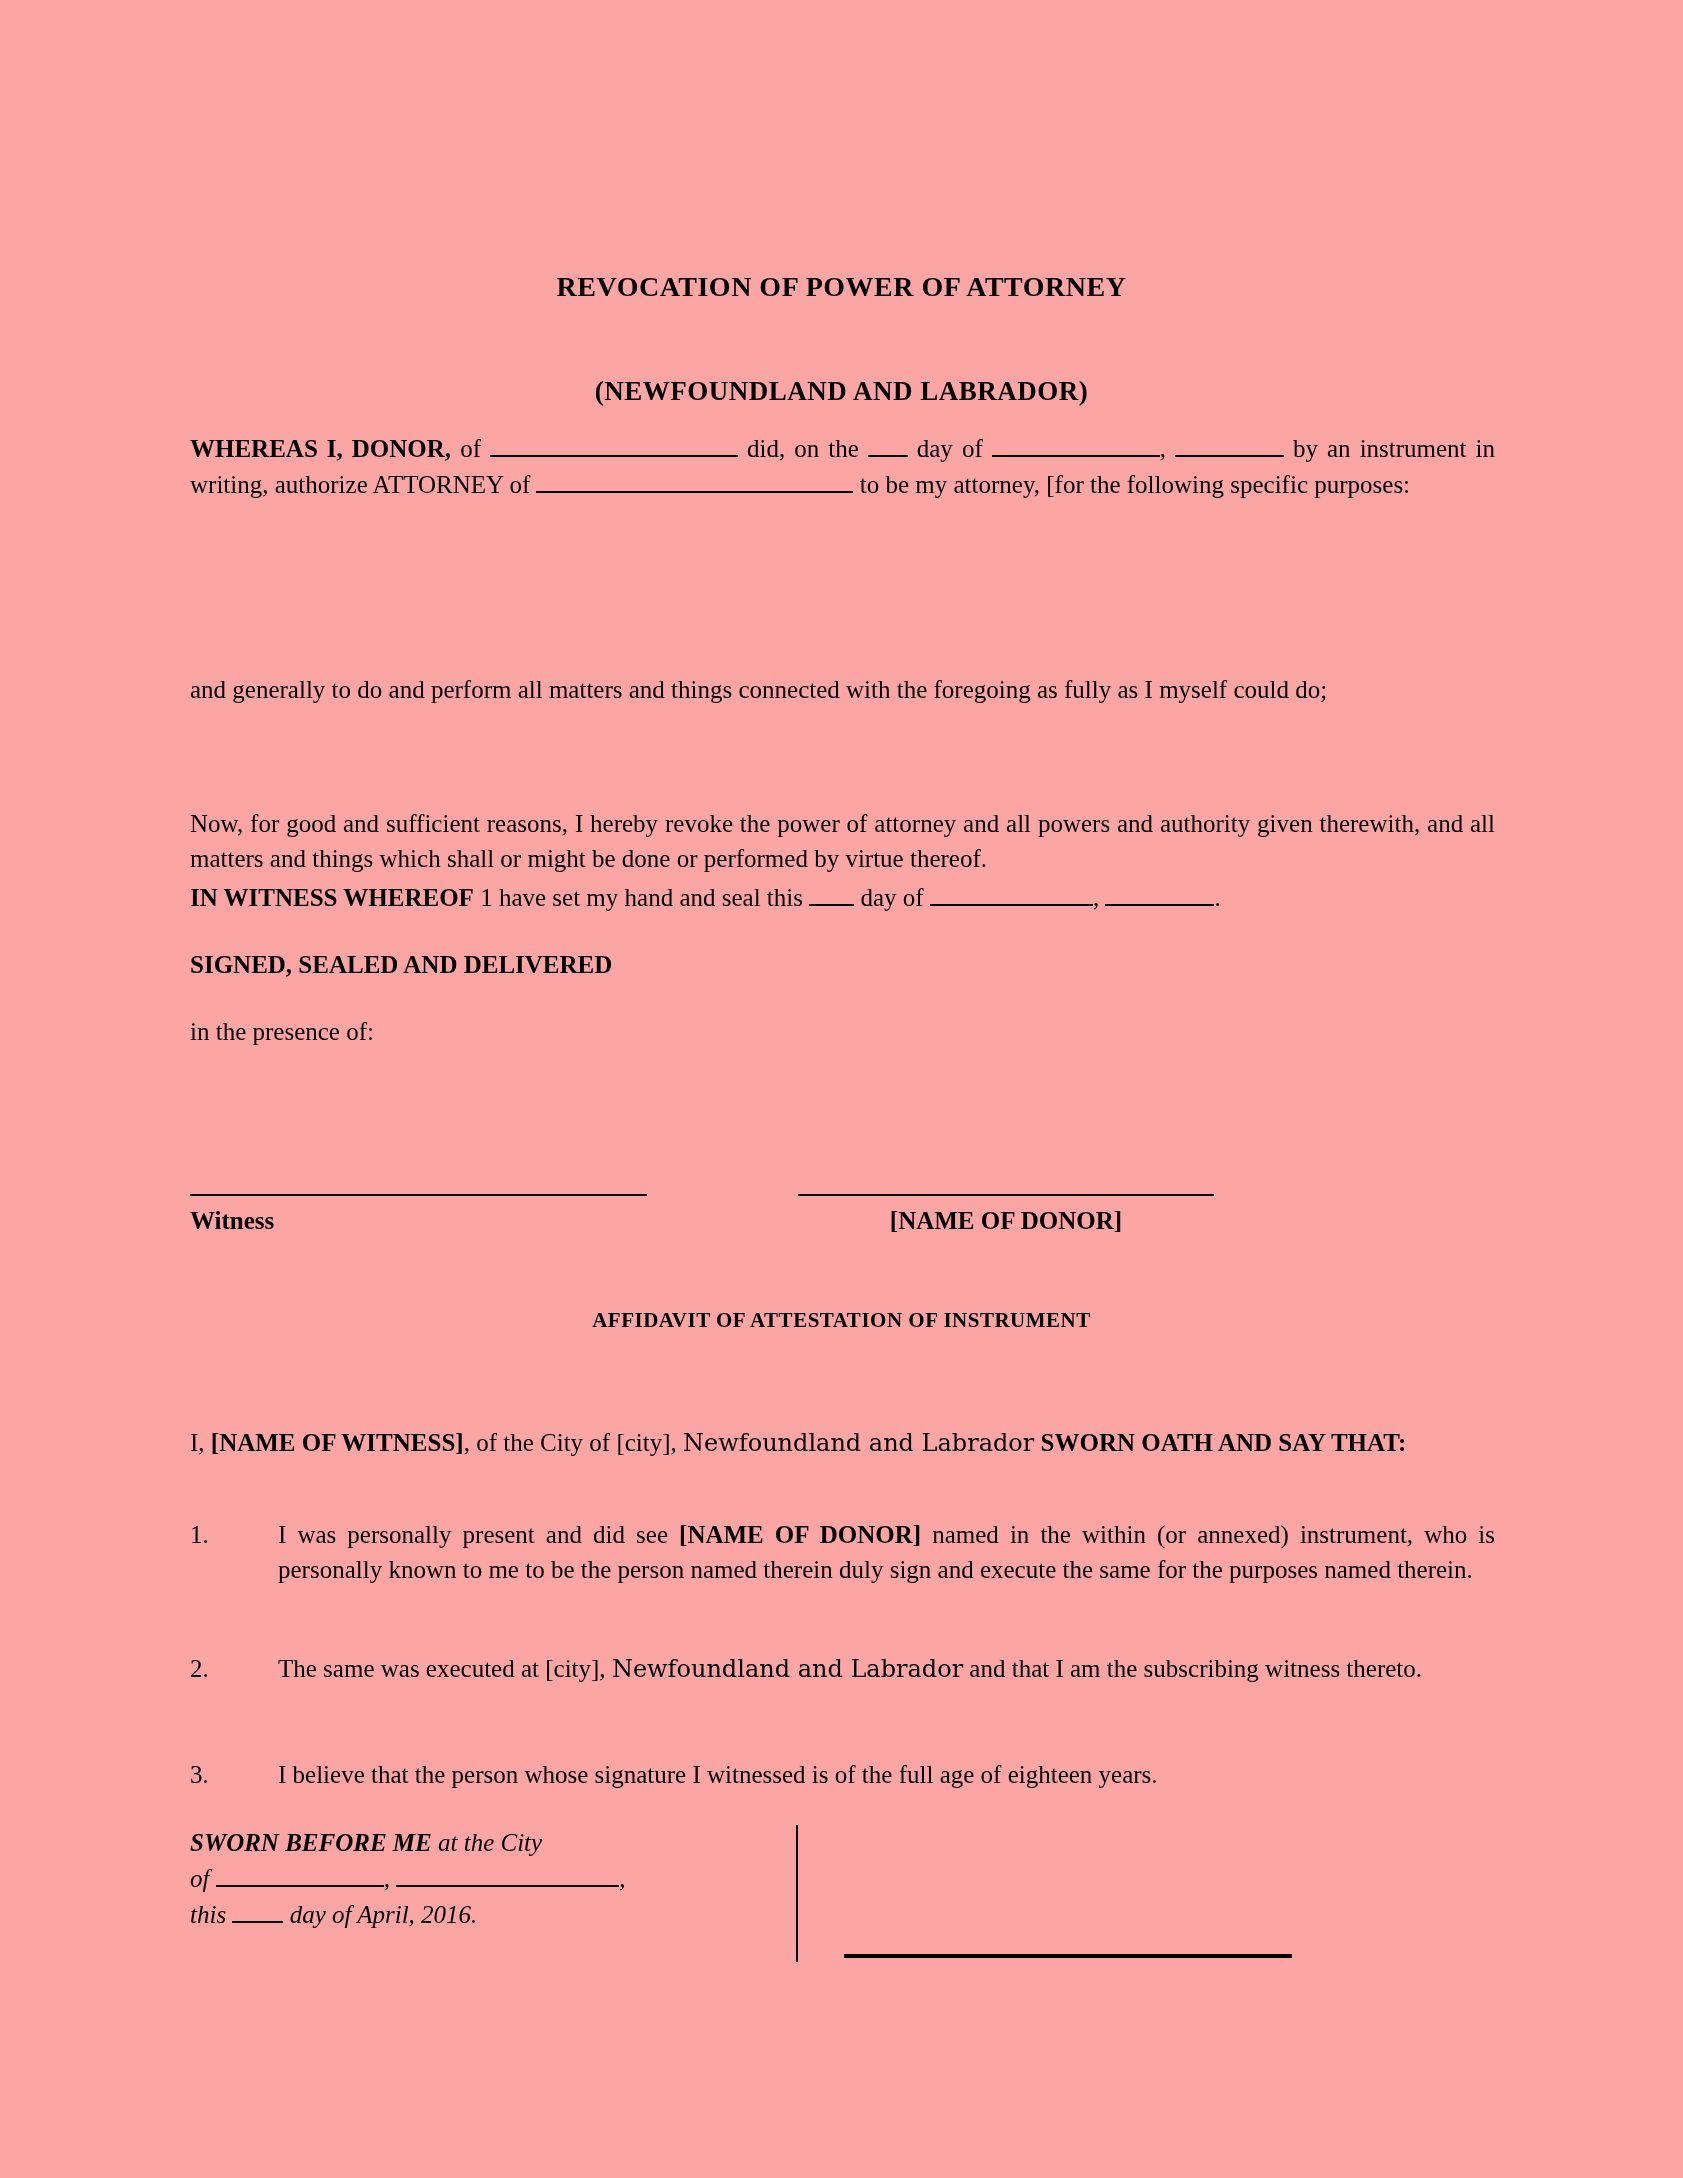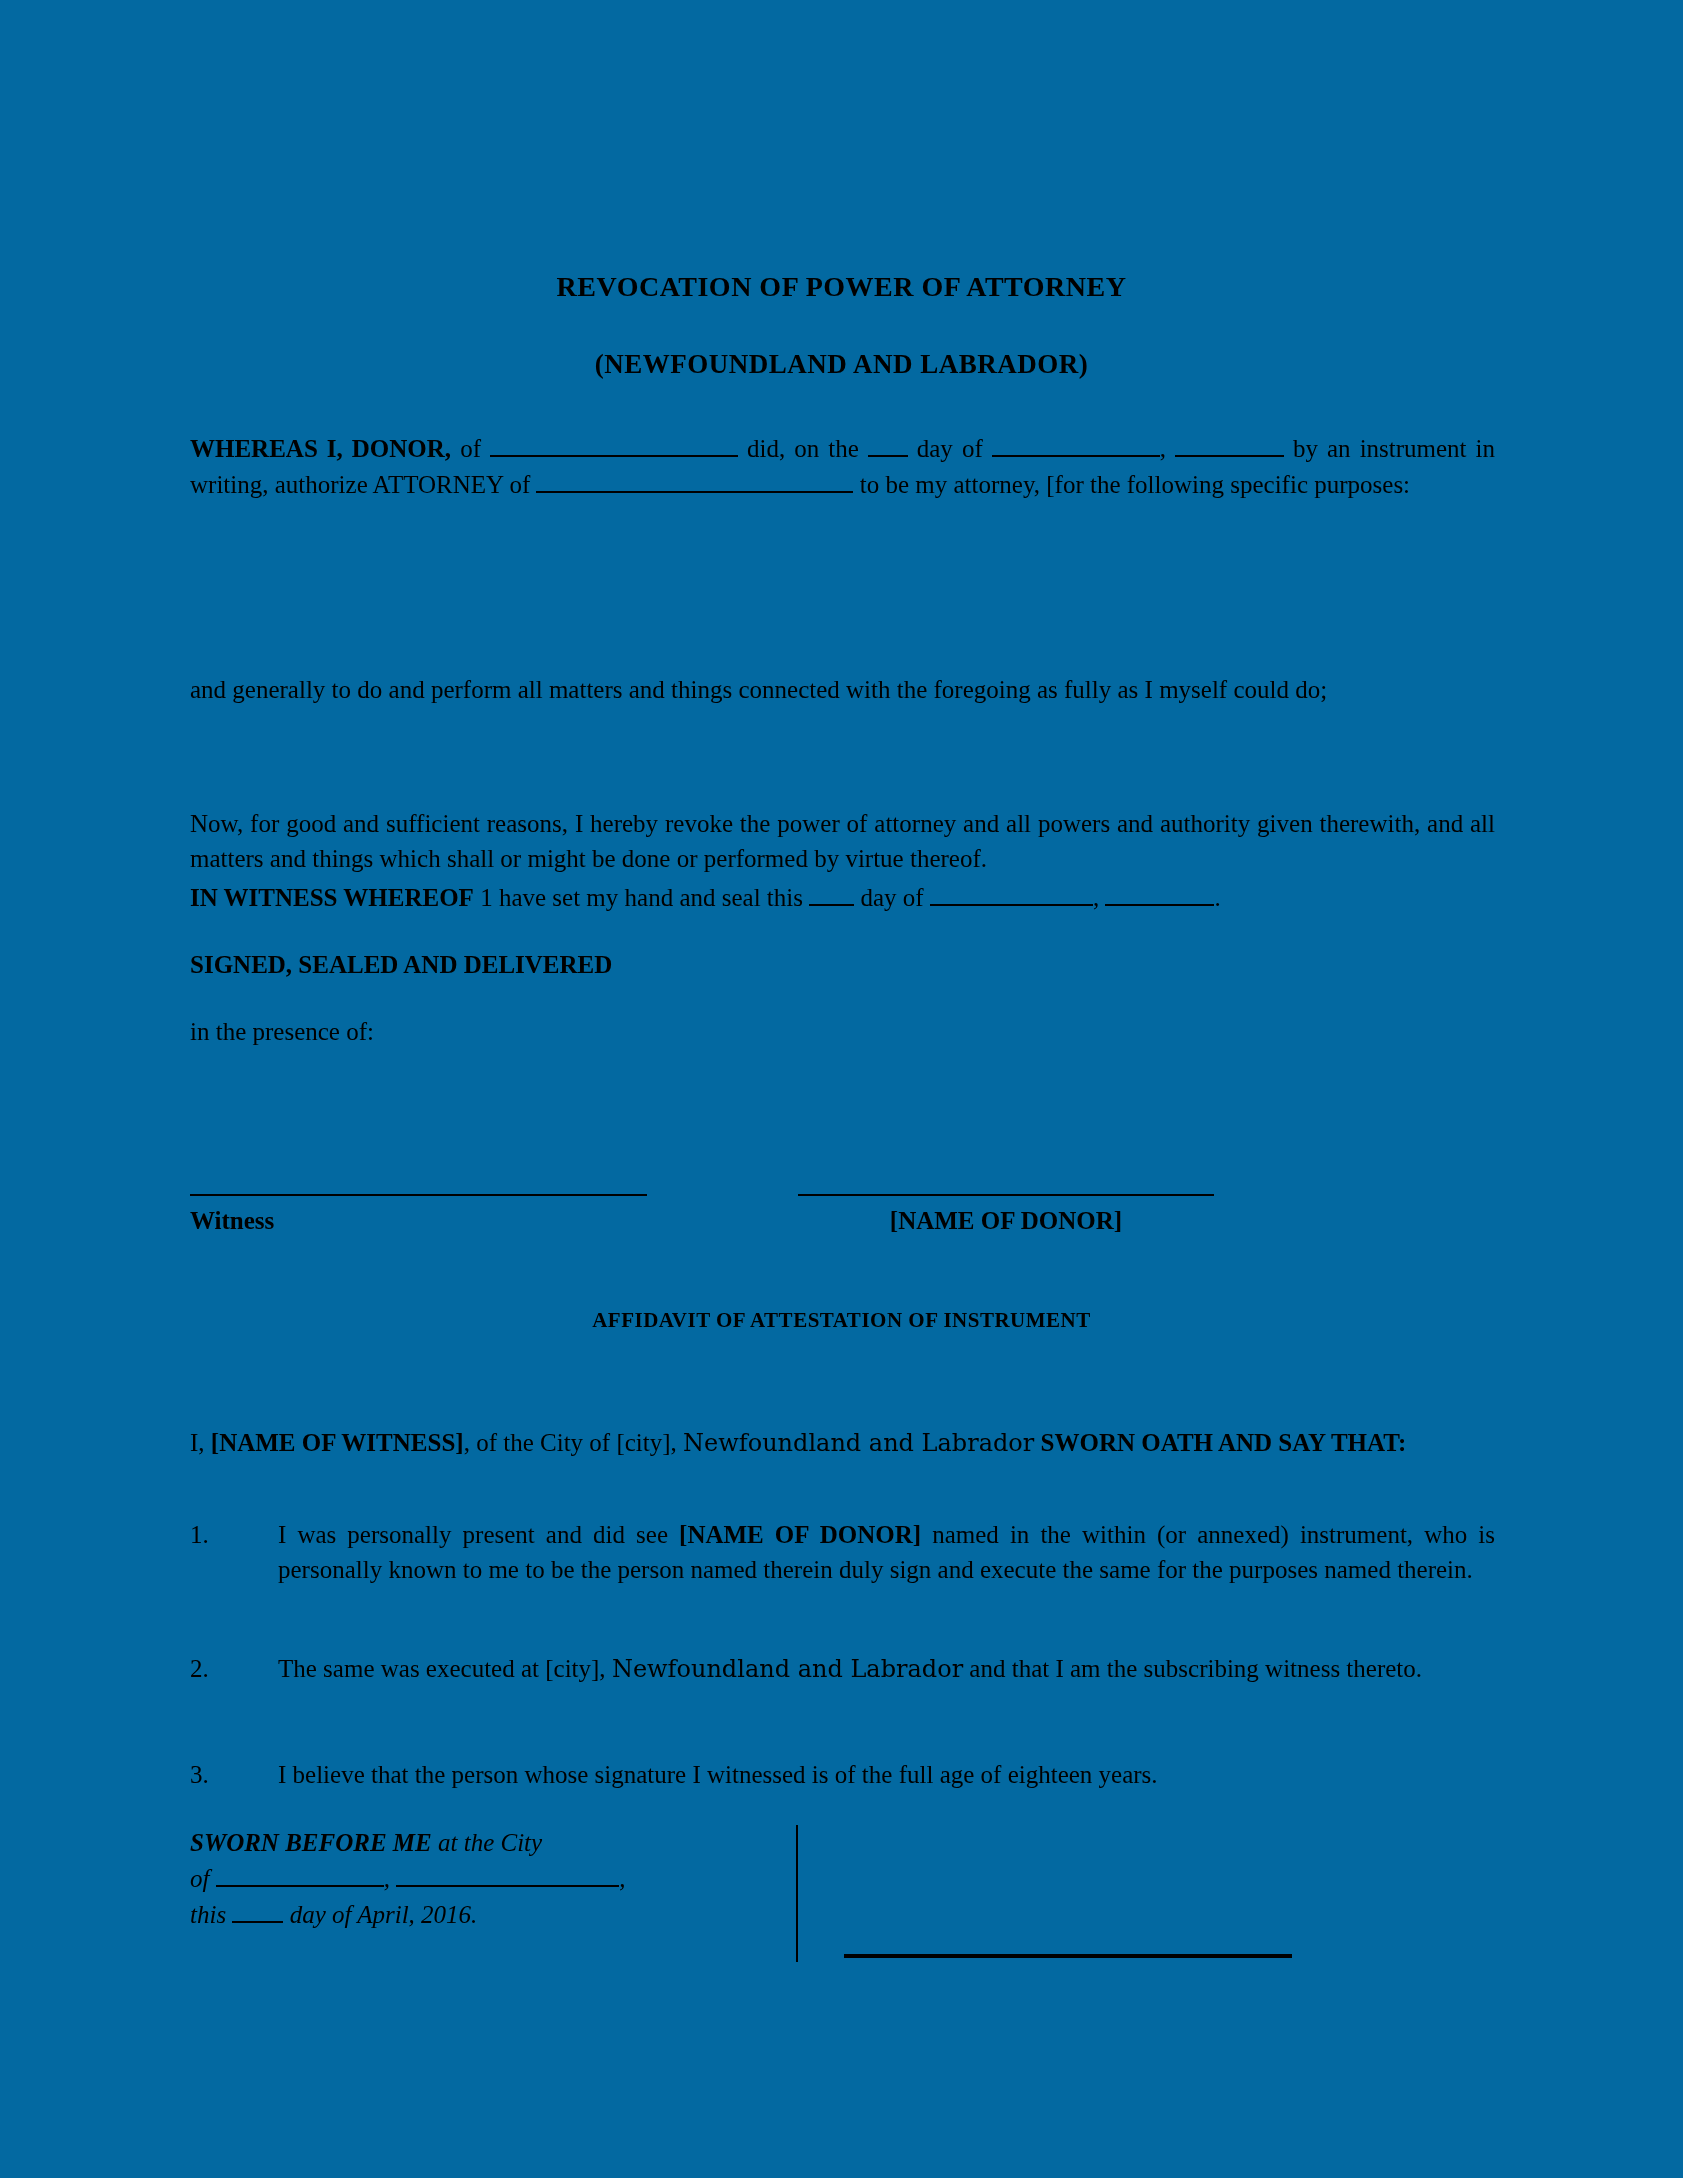--- a/index.html
+++ b/index.html
@@ -1,29 +1,29 @@
 <!DOCTYPE html>
 <html><head>
 <meta charset="utf-8">
 <style>
   html, body { margin: 0; padding: 0; background: #ffffff; }
   .page {
     position: relative;
     width: 1683px;
     height: 2178px;
-    background: #0369a1;
+    background: #fca5a5;
     color: #000000;
     font-family: "Liberation Serif", serif;
     font-size: 25px;
     line-height: 35px;
   }
   .abs { position: absolute; }
   .center { text-align: center; width: 100%; }
   .doc-title { font-weight: bold; font-size: 28px; letter-spacing: 0.5px; }
-  .doc-subtitle { font-weight: bold; font-size: 27px; letter-spacing: 0.5px; }
+  .doc-subtitle { font-weight: bold; font-size: 27px; letter-spacing: 0.5px; margin-top: 27px; }
   .affidavit-title { font-weight: bold; font-size: 21px; letter-spacing: 0.5px; }
   .para { left: 190px; width: 1305px; text-align: justify; margin-top: 16px; }
   .b { font-weight: bold; }
   .prov { font-family: "DejaVu Serif", serif; font-size: 24px; }
   .blank {
     display: inline-block;
     height: 1em;
     border-bottom: 2px solid #000;
     vertical-align: baseline;
   }

